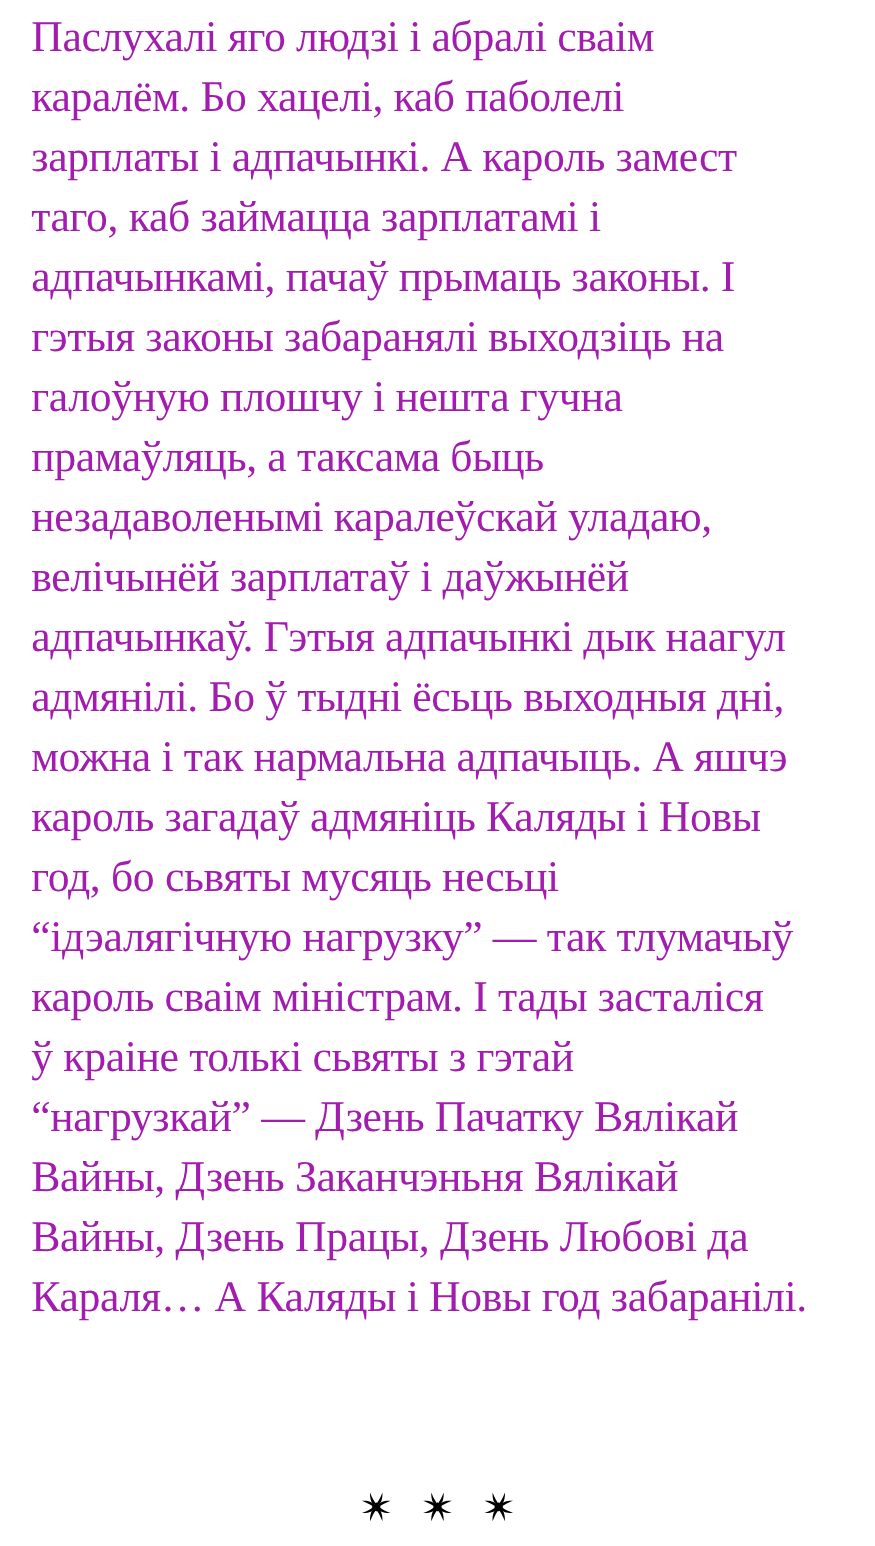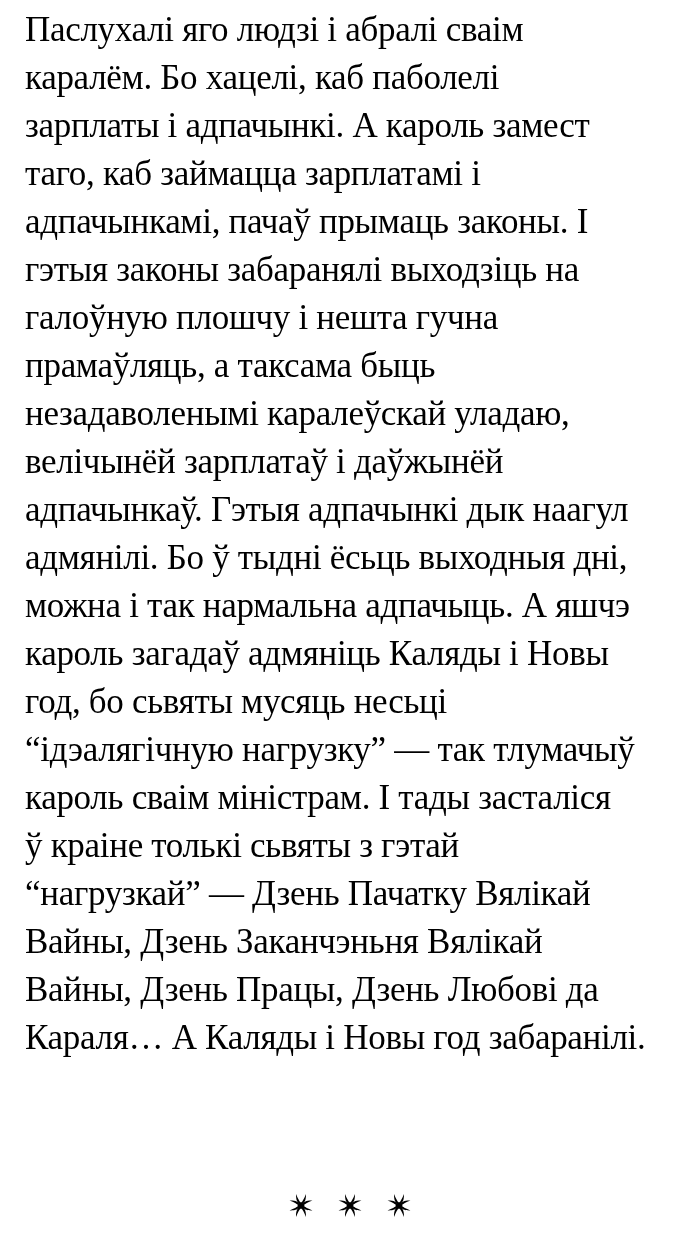--- a/index.html
+++ b/index.html
@@ -17,21 +17,21 @@
     width: 700px;
     height: 1237px;
     box-sizing: border-box;
     display: flex;
     flex-direction: column;
   }
   .story-text {
     font-family: "Liberation Serif", "DejaVu Serif", serif;
     font-size: 35px;
     line-height: 48px;
-    color: #000000;
+    color: #a21caf;
     white-space: pre;
     padding: 6px 8px 0 25px;
     letter-spacing: -0.3px;
   }
   .divider {
     margin-top: 130px;
     display: flex;
     justify-content: center;
     align-items: center;
     gap: 23px;

